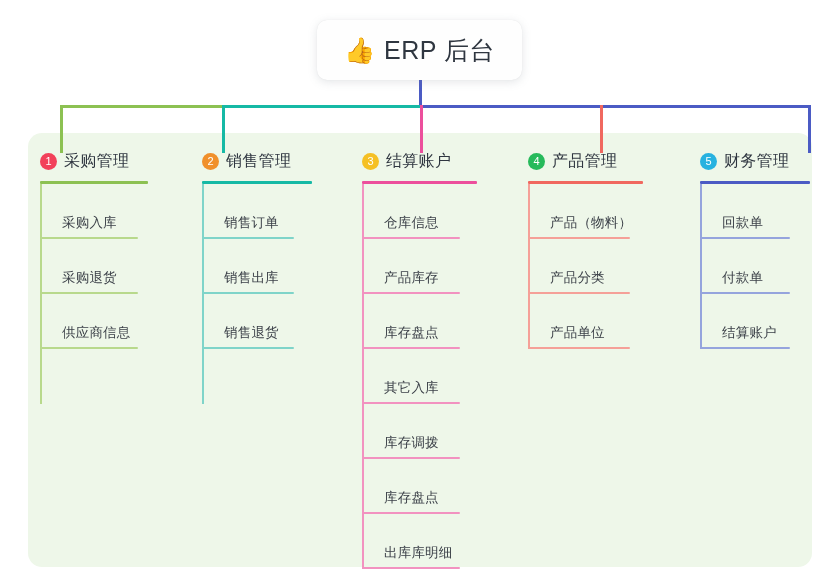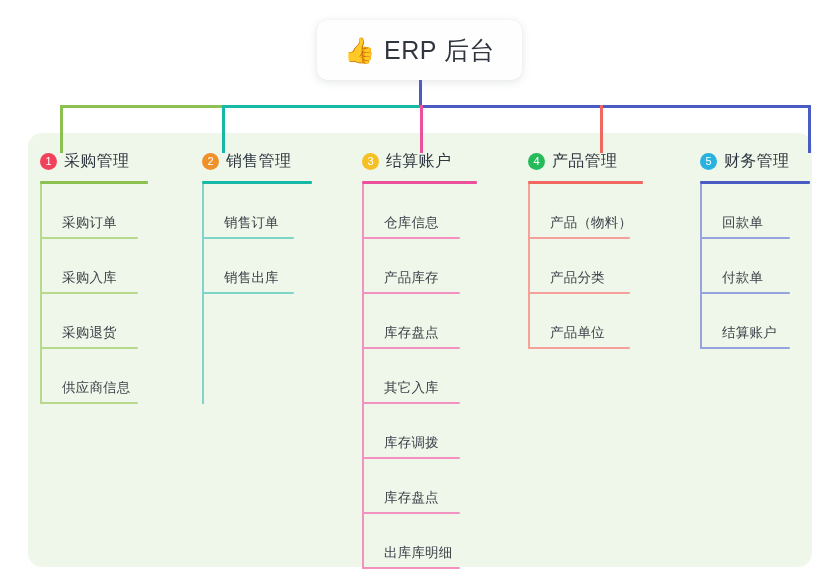--- a/index.html
+++ b/index.html
@@ -95,24 +95,20 @@
   <div id="columns-host">
       <div class="col" style="left: 40px; top: 148px;">
         <div class="col-head">
           <span class="badge" style="background: rgb(242, 65, 90);">1</span>
           <span class="head-label">采购管理</span>
         </div>
         <div class="head-rule" style="width: 108px; background: rgb(140, 193, 82);"></div>
         <div class="col-body" style="height: 220px;">
           <div class="spine" style="height: 220px; background: rgb(184, 217, 140);"></div>
           <div class="item">
-            <span class="item-label">采购订单</span>
-            <div class="item-rule" style="width: 98px; background: rgb(184, 217, 140);"></div>
-          </div>
-          <div class="item">
             <span class="item-label">采购入库</span>
             <div class="item-rule" style="width: 98px; background: rgb(184, 217, 140);"></div>
           </div>
           <div class="item">
             <span class="item-label">采购退货</span>
             <div class="item-rule" style="width: 98px; background: rgb(184, 217, 140);"></div>
           </div>
           <div class="item">
             <span class="item-label">供应商信息</span>
             <div class="item-rule" style="width: 98px; background: rgb(184, 217, 140);"></div>
@@ -128,20 +124,24 @@
         <div class="col-body" style="height: 220px;">
           <div class="spine" style="height: 220px; background: rgb(127, 212, 201);"></div>
           <div class="item">
             <span class="item-label">销售订单</span>
             <div class="item-rule" style="width: 92px; background: rgb(127, 212, 201);"></div>
           </div>
           <div class="item">
             <span class="item-label">销售出库</span>
             <div class="item-rule" style="width: 92px; background: rgb(127, 212, 201);"></div>
           </div>
+          <div class="item">
+            <span class="item-label">销售退货</span>
+            <div class="item-rule" style="width: 92px; background: rgb(127, 212, 201);"></div>
+          </div>
         </div>
       </div>
       <div class="col" style="left: 362px; top: 148px;">
         <div class="col-head">
           <span class="badge" style="background: rgb(245, 192, 36);">3</span>
           <span class="head-label">结算账户</span>
         </div>
         <div class="head-rule" style="width: 115px; background: rgb(236, 79, 156);"></div>
         <div class="col-body" style="height: 453px;">
           <div class="spine" style="height: 385px; background: rgb(242, 146, 192);"></div>

